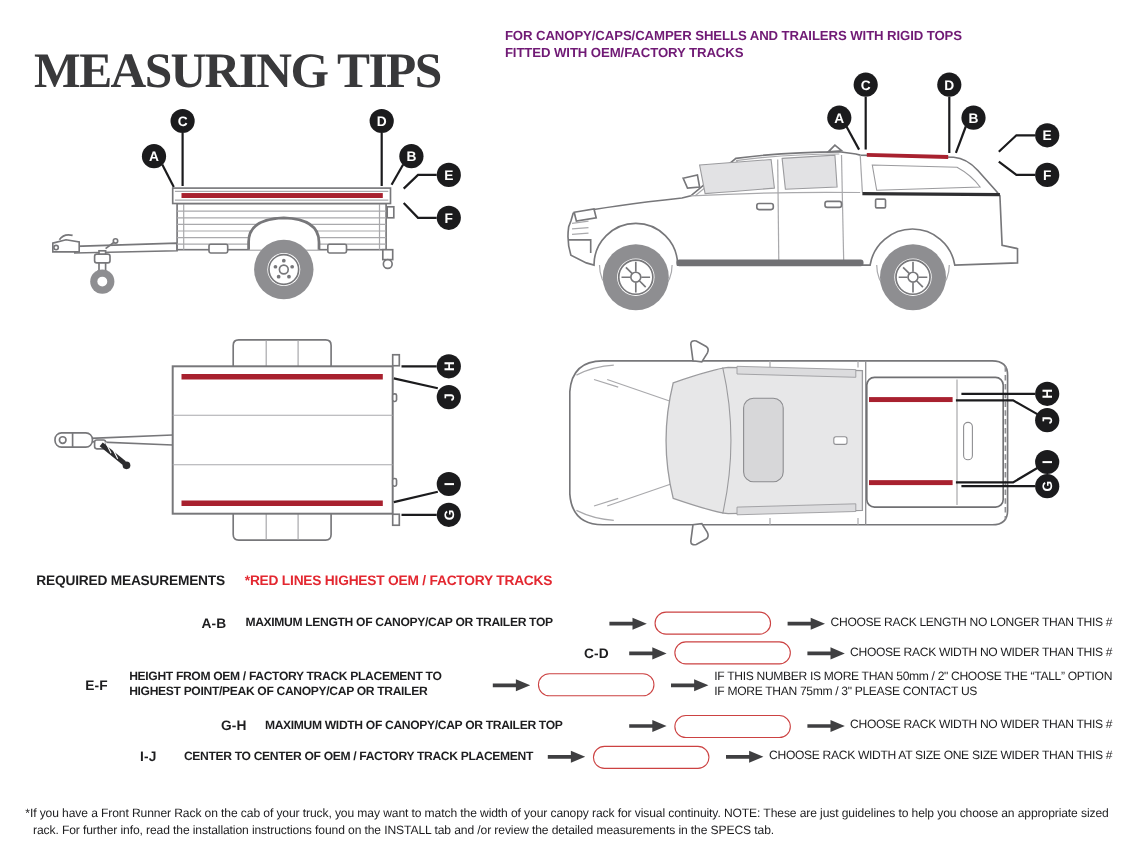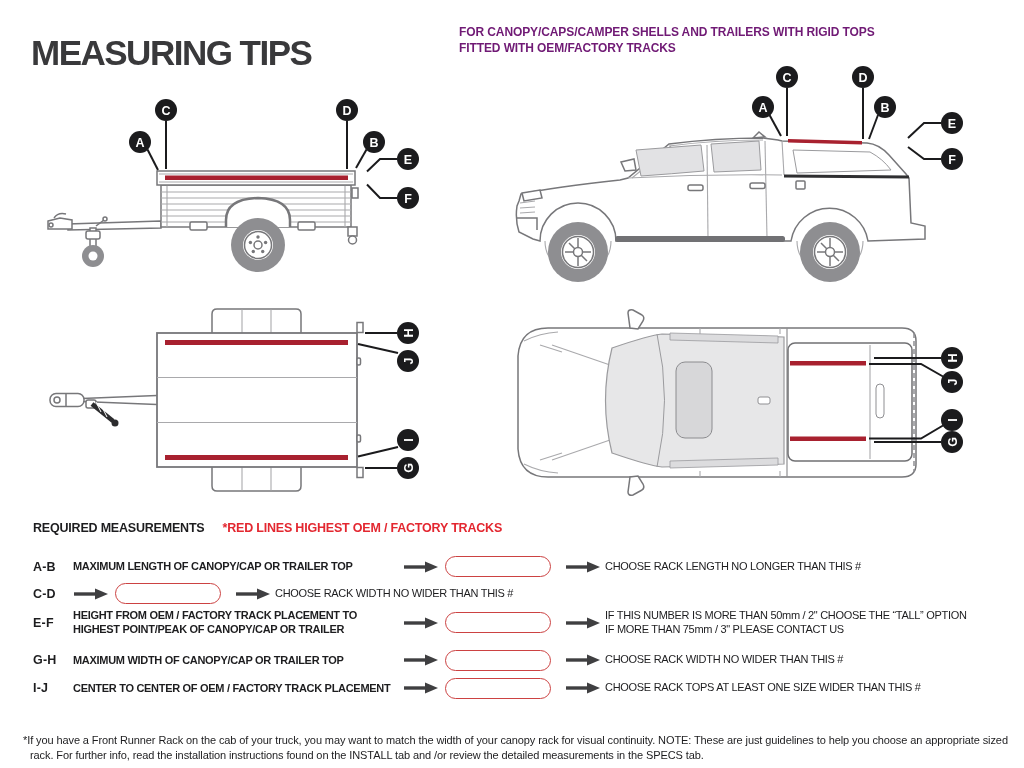--- a/index.html
+++ b/index.html
@@ -1,32 +1,32 @@
 <!DOCTYPE html>
 <html><head>
 <meta charset="utf-8">
 <style>
   html,body{margin:0;padding:0;background:#fff;}
   .page{position:relative;width:1024px;height:768px;background:#fff;overflow:hidden;
         font-family:"Liberation Sans",sans-serif;color:#1d1d1f;}
-  .title{position:absolute;left:31px;top:12px;font-family:Liberation Sans, sans-serif;
-         font-weight:800;font-size:35px;line-height:1;letter-spacing:-1.5px;
+  .title{position:absolute;left:31px;top:12px;font-family:Liberation Serif, serif;
+         font-weight:800;font-size:45px;line-height:1;letter-spacing:-1.5px;
          color:#39393b;white-space:nowrap;}
   .subtitle{position:absolute;left:459px;top:25px;font-weight:bold;font-size:12px;
             line-height:1.3;letter-spacing:-0.1px;color:#701a75;white-space:pre-line;}
   .diagram{position:absolute;}
   .d-trailer-side{left:20px;top:88px;}
   .d-truck-side{left:495px;top:60px;}
   .d-trailer-top{left:20px;top:300px;}
   .d-truck-top{left:500px;top:303px;}
   .legend{position:absolute;left:33px;top:521px;display:flex;gap:18px;
           font-weight:bold;font-size:12.5px;letter-spacing:-0.2px;align-items:center;}
   .legend .red{color:#e32730;}
   .rows{position:absolute;left:33px;top:556px;width:978px;}
-  .mrow{display:flex;align-items:center;margin-bottom:6px;}
+  .mrow{display:flex;align-items:center;margin-bottom:6px;justify-content:flex-end;}
   .mrow:nth-child(2){margin-bottom:5px;}
   .mrow:nth-child(3){margin-bottom:13px;}
   .mrow:nth-child(4){margin-bottom:7px;}
   .mkey{width:40px;flex:0 0 40px;font-weight:bold;font-size:12.5px;letter-spacing:0.2px;}
   .mlabel{width:330px;flex:0 0 330px;font-weight:bold;font-size:11px;line-height:1.25;
           letter-spacing:-0.3px;white-space:pre-line;}
   .arrow{flex:0 0 36px;margin-right:4px;}
   .arrow2{margin-left:14px;}
   .pill{flex:0 0 106px;width:106px;height:21px;border:1.6px solid #cc4242;
         border-radius:11px;background:#fff;margin-left:2px;box-sizing:border-box;}
@@ -407,20 +407,20 @@
       <div class="mlabel">CENTER TO CENTER OF OEM / FACTORY TRACK PLACEMENT</div>
       <svg class="arrow" width="36" height="12" viewBox="0 0 36 12">
           <line x1="1" y1="6" x2="23" y2="6" stroke="#3f3f41" stroke-width="3.4"></line>
           <path d="M 22 0.5 L 35 6 L 22 11.5 Z" fill="#3f3f41"></path>
         </svg>
       <div class="pill"></div>
       <svg class="arrow arrow2" width="36" height="12" viewBox="0 0 36 12">
           <line x1="1" y1="6" x2="23" y2="6" stroke="#3f3f41" stroke-width="3.4"></line>
           <path d="M 22 0.5 L 35 6 L 22 11.5 Z" fill="#3f3f41"></path>
         </svg>
-      <div class="mresult">CHOOSE RACK TOPS AT LEAST ONE SIZE WIDER THAN THIS #</div>
+      <div class="mresult">CHOOSE RACK WIDTH AT SIZE ONE SIZE WIDER THAN THIS #</div>
     </div>
 
   </div>
 
   <p class="footnote">*If you have a Front Runner Rack on the cab of your truck, you may want to match the width of your canopy rack for visual continuity. NOTE: These are just guidelines to help you choose an appropriate sized rack. For further info, read the installation instructions found on the INSTALL tab and /or review the detailed measurements in the SPECS tab.</p>
 
 </div>
 
 </body></html>

